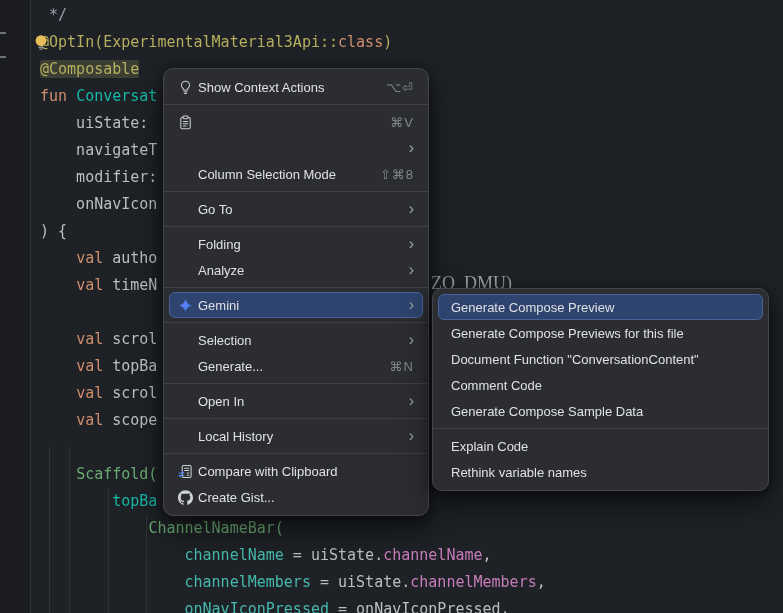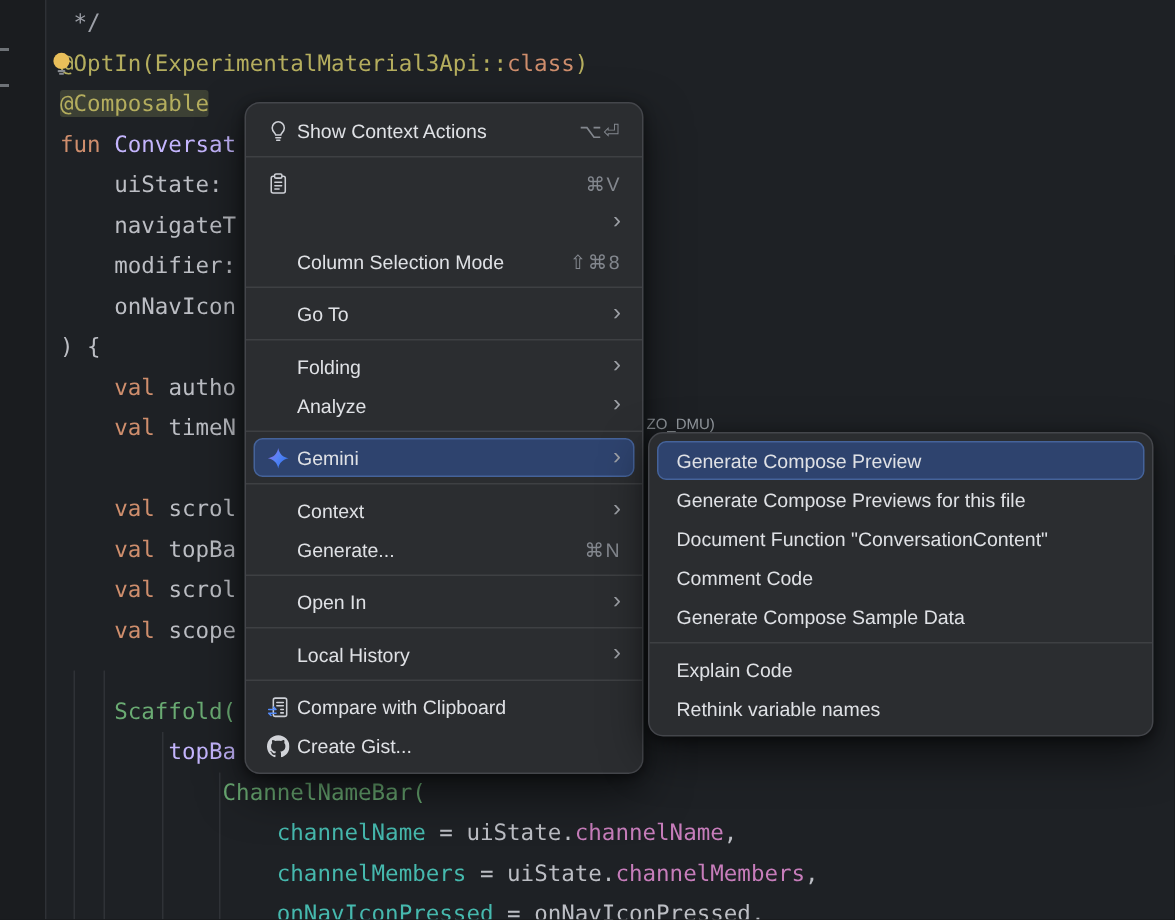--- a/index.html
+++ b/index.html
@@ -17,29 +17,29 @@
   .gutter-tick { position:absolute; left:0; width:6px; height:2px; background:#6e7277; }
   .code {
     position:absolute; left:40px; top:2px; right:0;
     font-family:"DejaVu Sans Mono", monospace;
     font-size:15px; line-height:27px; white-space:pre;
   }
   .code-line { height:27px; }
   .tok-comment { color:#9da0a8; }
   .tok-ann     { color:#b5ae5e; }
   .tok-kw      { color:#cf8e6d; }
-  .tok-fn      { color:#c4b5fd; }
+  .tok-fn      { color:#14b8a6; }
   .tok-text    { color:#bcbec4; }
   .tok-green   { color:#6aab73; }
   .tok-teal    { color:#46b9ae; }
   .tok-pink    { color:#c77dbb; }
   .tok-hl      { background:#3c4034; border-radius:2px; }
   .frag {
-    position:absolute; font-family:Liberation Sans, sans-serif;
-    font-size:10px; line-height:27px; white-space:pre;
+    position:absolute; font-family:Liberation Serif, serif;
+    font-size:18px; line-height:27px; white-space:pre;
   }
   .frag-timenow { left:431px; top:270px; color:#9aa0a6; }
   .frag-scroll  { left:740px; top:380px; color:#bcbec4; }
   .indent-guide { position:absolute; width:1px; background:#2f3237; }
   .bulb { position:absolute; left:33px; top:34px; width:16px; height:16px; }
   
   .menu {
     position:absolute; background:#2b2d30;
     border:1px solid #44464b; border-radius:10px;
     padding:5px 0;
@@ -155,21 +155,21 @@
             </defs>
             <path d="M12 1c.9 5.9 5.1 10.1 11 11-5.9.9-10.1 5.1-11 11-.9-5.9-5.1-10.1-11-11 5.9-.9 10.1-5.1 11-11Z" fill="url(#gemg)"></path>
           </svg>
         </span>
         <span class="mi-label">Gemini</span>
         <span class="mi-arrow">›</span>
       </div>
       <div class="menu-sep"></div>
       <div class="mi">
         <span class="mi-icon"></span>
-        <span class="mi-label">Context</span>
+        <span class="mi-label">Selection</span>
         <span class="mi-arrow">›</span>
       </div>
       <div class="mi">
         <span class="mi-icon"></span>
         <span class="mi-label">Generate...</span>
         <span class="mi-right">⌘N</span>
       </div>
       <div class="menu-sep"></div>
       <div class="mi">
         <span class="mi-icon"></span>

